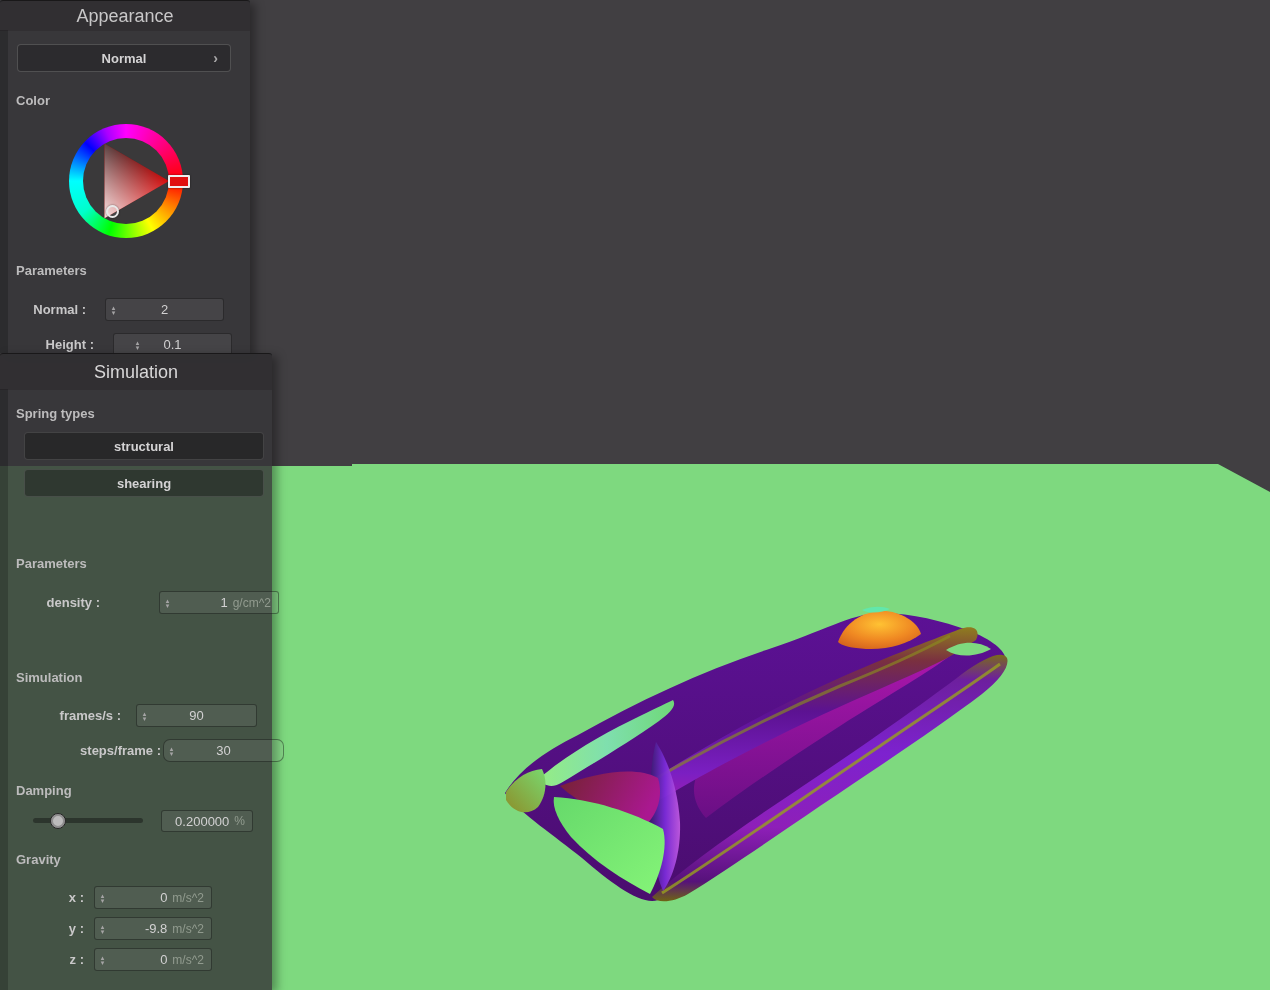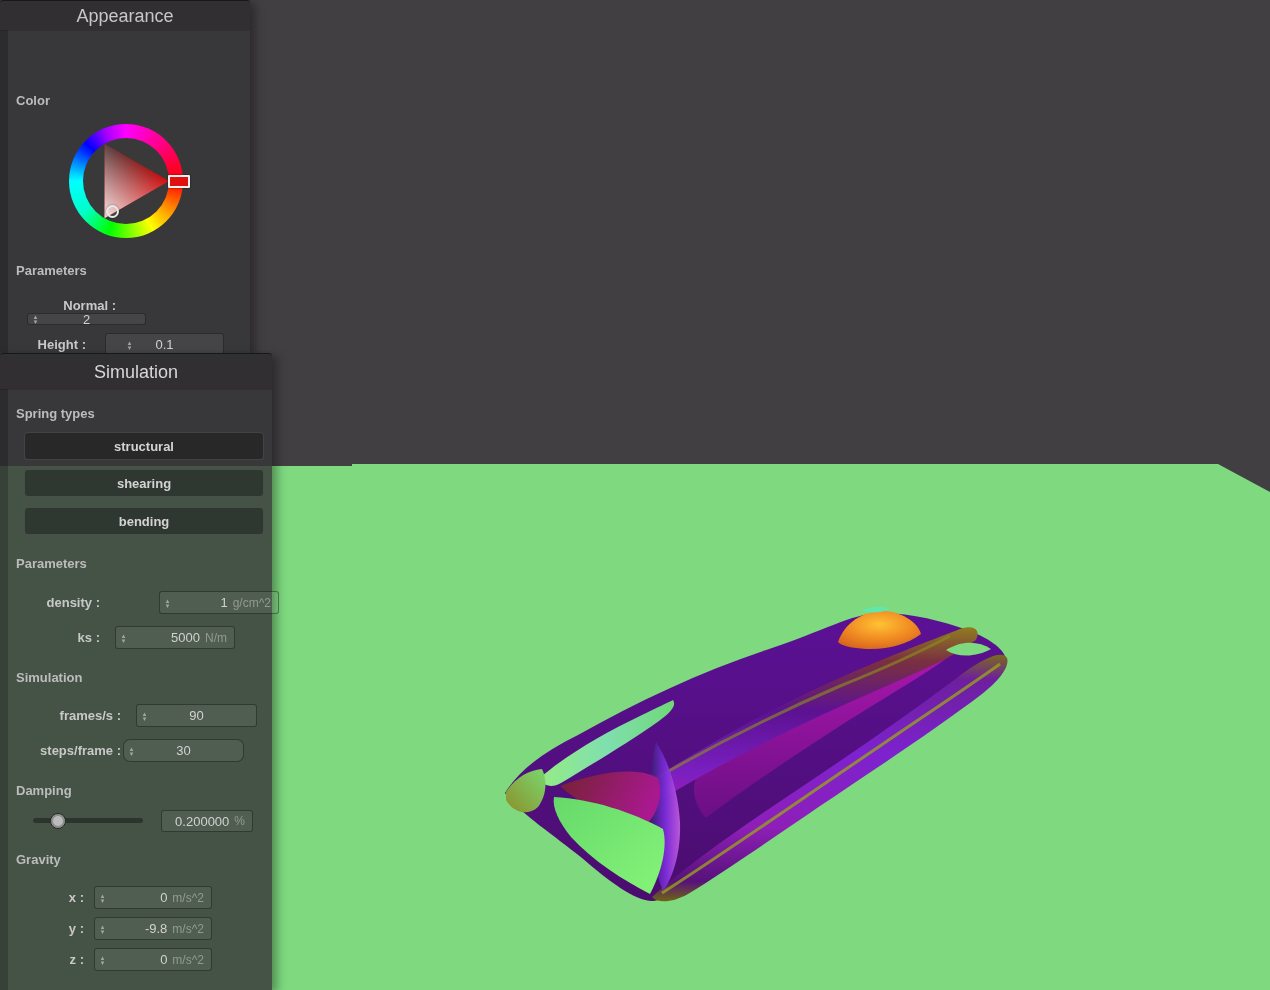--- a/index.html
+++ b/index.html
@@ -156,44 +156,48 @@
       </g>
     </svg>
   </div>
 
   <div class="panel" style="left:0;top:0;width:250px;height:356px;">
     <div class="panel-header" style="height:30px;">
       <span class="panel-title">Appearance</span>
     </div>
     <div class="scroll-strip" style="top:30px;bottom:0;"></div>
 
+    <div class="big-btn mode-btn" style="left:17px;top:44px;width:214px;">
+      <span>Normal</span>
+      <span class="chev">›</span>
+    </div>
 
     <div class="section-label" style="left:16px;top:93px;">Color</div>
 
     <div class="wheel">
       <div class="wheel-inner"></div>
       <div class="sv-triangle"></div>
       <div class="hue-selector"></div>
       <div class="sv-selector"></div>
     </div>
 
     <div class="section-label" style="left:16px;top:263px;">Parameters</div>
 
-    <div class="row" style="left:8px;top:298px;flex-direction:column;">
+    <div class="row" style="left:8px;top:298px;">
       <span class="lbl" style="width:78px;">Normal :</span>
       <div class="field no-unit" style="width:119px;margin-left:19px;">
         <span class="spin">
           <span>▴</span>
           <span>▾</span>
         </span>
         <span class="val">2</span>
       </div>
     </div>
 
-    <div class="row" style="left:8px;top:333px;">
+    <div class="row" style="left:16px;top:333px;">
       <span class="lbl" style="width:78px;">Height :</span>
       <div class="field no-unit" style="width:119px;margin-left:19px;padding-left:16px;">
         <span class="spin">
           <span>▴</span>
           <span>▾</span>
         </span>
         <span class="val">0.1</span>
       </div>
     </div>
   </div>
@@ -201,63 +205,51 @@
   <div class="panel sim" style="left:0;top:353px;width:272px;height:637px;">
     <div class="panel-header" style="height:36px;">
       <span class="panel-title">Simulation</span>
     </div>
     <div class="scroll-strip" style="top:36px;bottom:0;"></div>
 
     <div class="section-label" style="left:16px;top:53px;">Spring types</div>
 
     <div class="big-btn" style="left:24px;top:79px;width:240px;">structural</div>
     <div class="big-btn" style="left:24px;top:116px;width:240px;">shearing</div>
-    <div class="big-btn" style="left:24px;top:154px;width:240px;">bending</div>
 
     <div class="section-label" style="left:16px;top:203px;">Parameters</div>
 
     <div class="row" style="left:8px;top:238px;gap:44px;">
       <span class="lbl" style="width:92px;">density :</span>
       <div class="field" style="width:120px;margin-left:15px;">
         <span class="spin">
           <span>▴</span>
           <span>▾</span>
         </span>
         <span class="val">1</span>
         <span class="unit">g/cm^2</span>
       </div>
     </div>
 
-    <div class="row" style="left:8px;top:273px;">
-      <span class="lbl" style="width:92px;">ks :</span>
-      <div class="field" style="width:120px;margin-left:15px;">
-        <span class="spin">
-          <span>▴</span>
-          <span>▾</span>
-        </span>
-        <span class="val">5000</span>
-        <span class="unit">N/m</span>
-      </div>
-    </div>
 
     <div class="section-label" style="left:16px;top:317px;">Simulation</div>
 
     <div class="row" style="left:8px;top:351px;">
       <span class="lbl" style="width:113px;">frames/s :</span>
       <div class="field no-unit" style="width:121px;margin-left:15px;">
         <span class="spin">
           <span>▴</span>
           <span>▾</span>
         </span>
         <span class="val">90</span>
       </div>
     </div>
 
     <div class="row" style="left:8px;top:386px;">
-      <span class="lbl" style="width:113px;">steps/frame :</span>
+      <span class="lbl" style="width:113px;padding-left:40px;">steps/frame :</span>
       <div class="field no-unit" style="width:121px;margin-left:2px;border-radius:7px;">
         <span class="spin">
           <span>▴</span>
           <span>▾</span>
         </span>
         <span class="val">30</span>
       </div>
     </div>
 
     <div class="section-label" style="left:16px;top:430px;">Damping</div>

